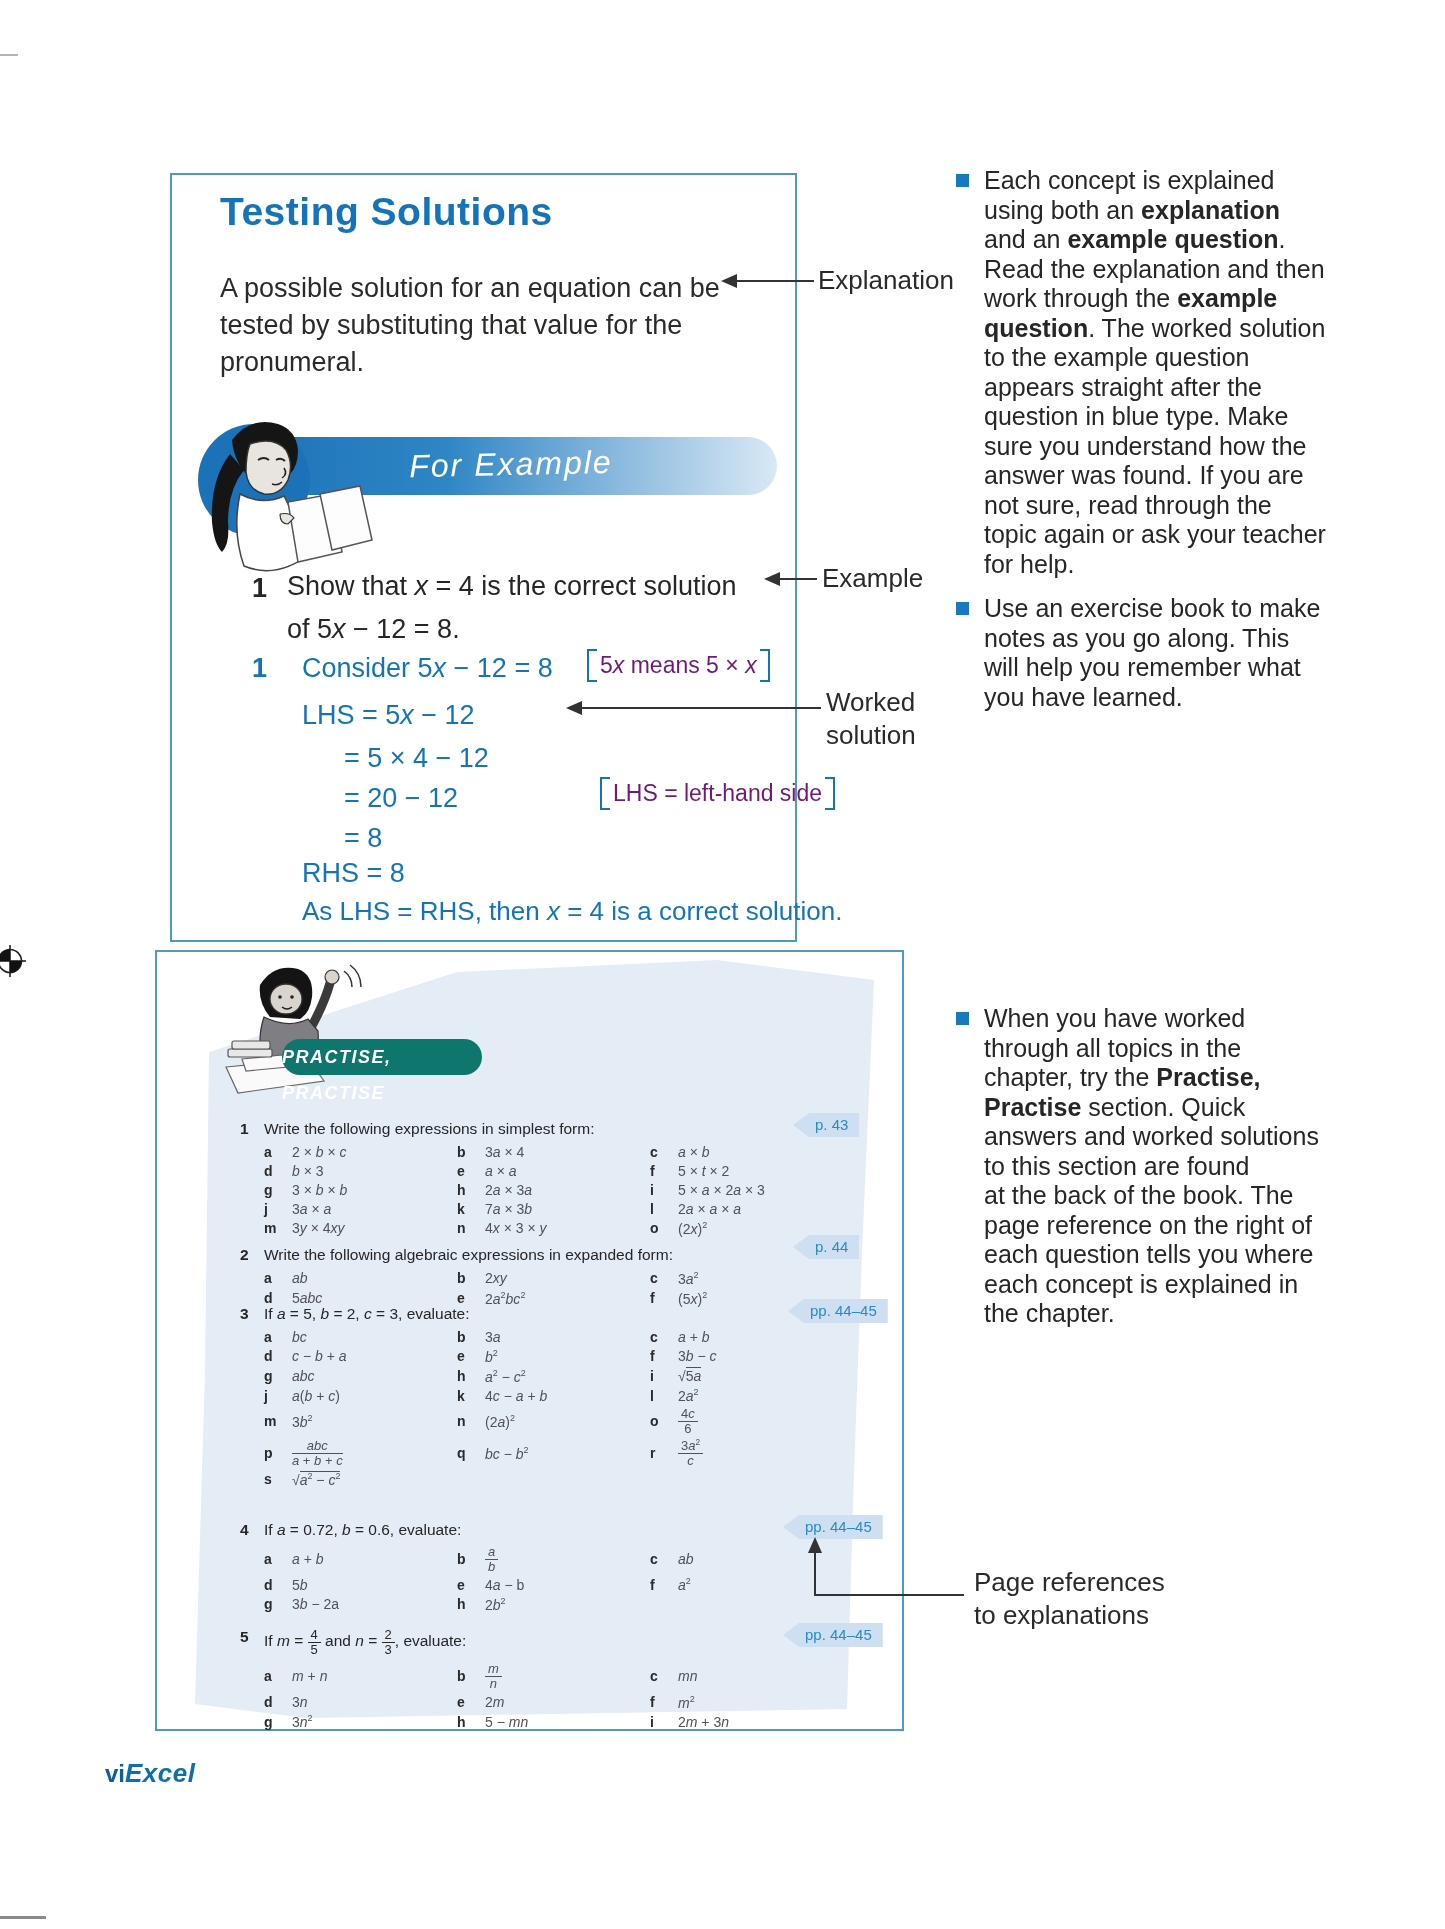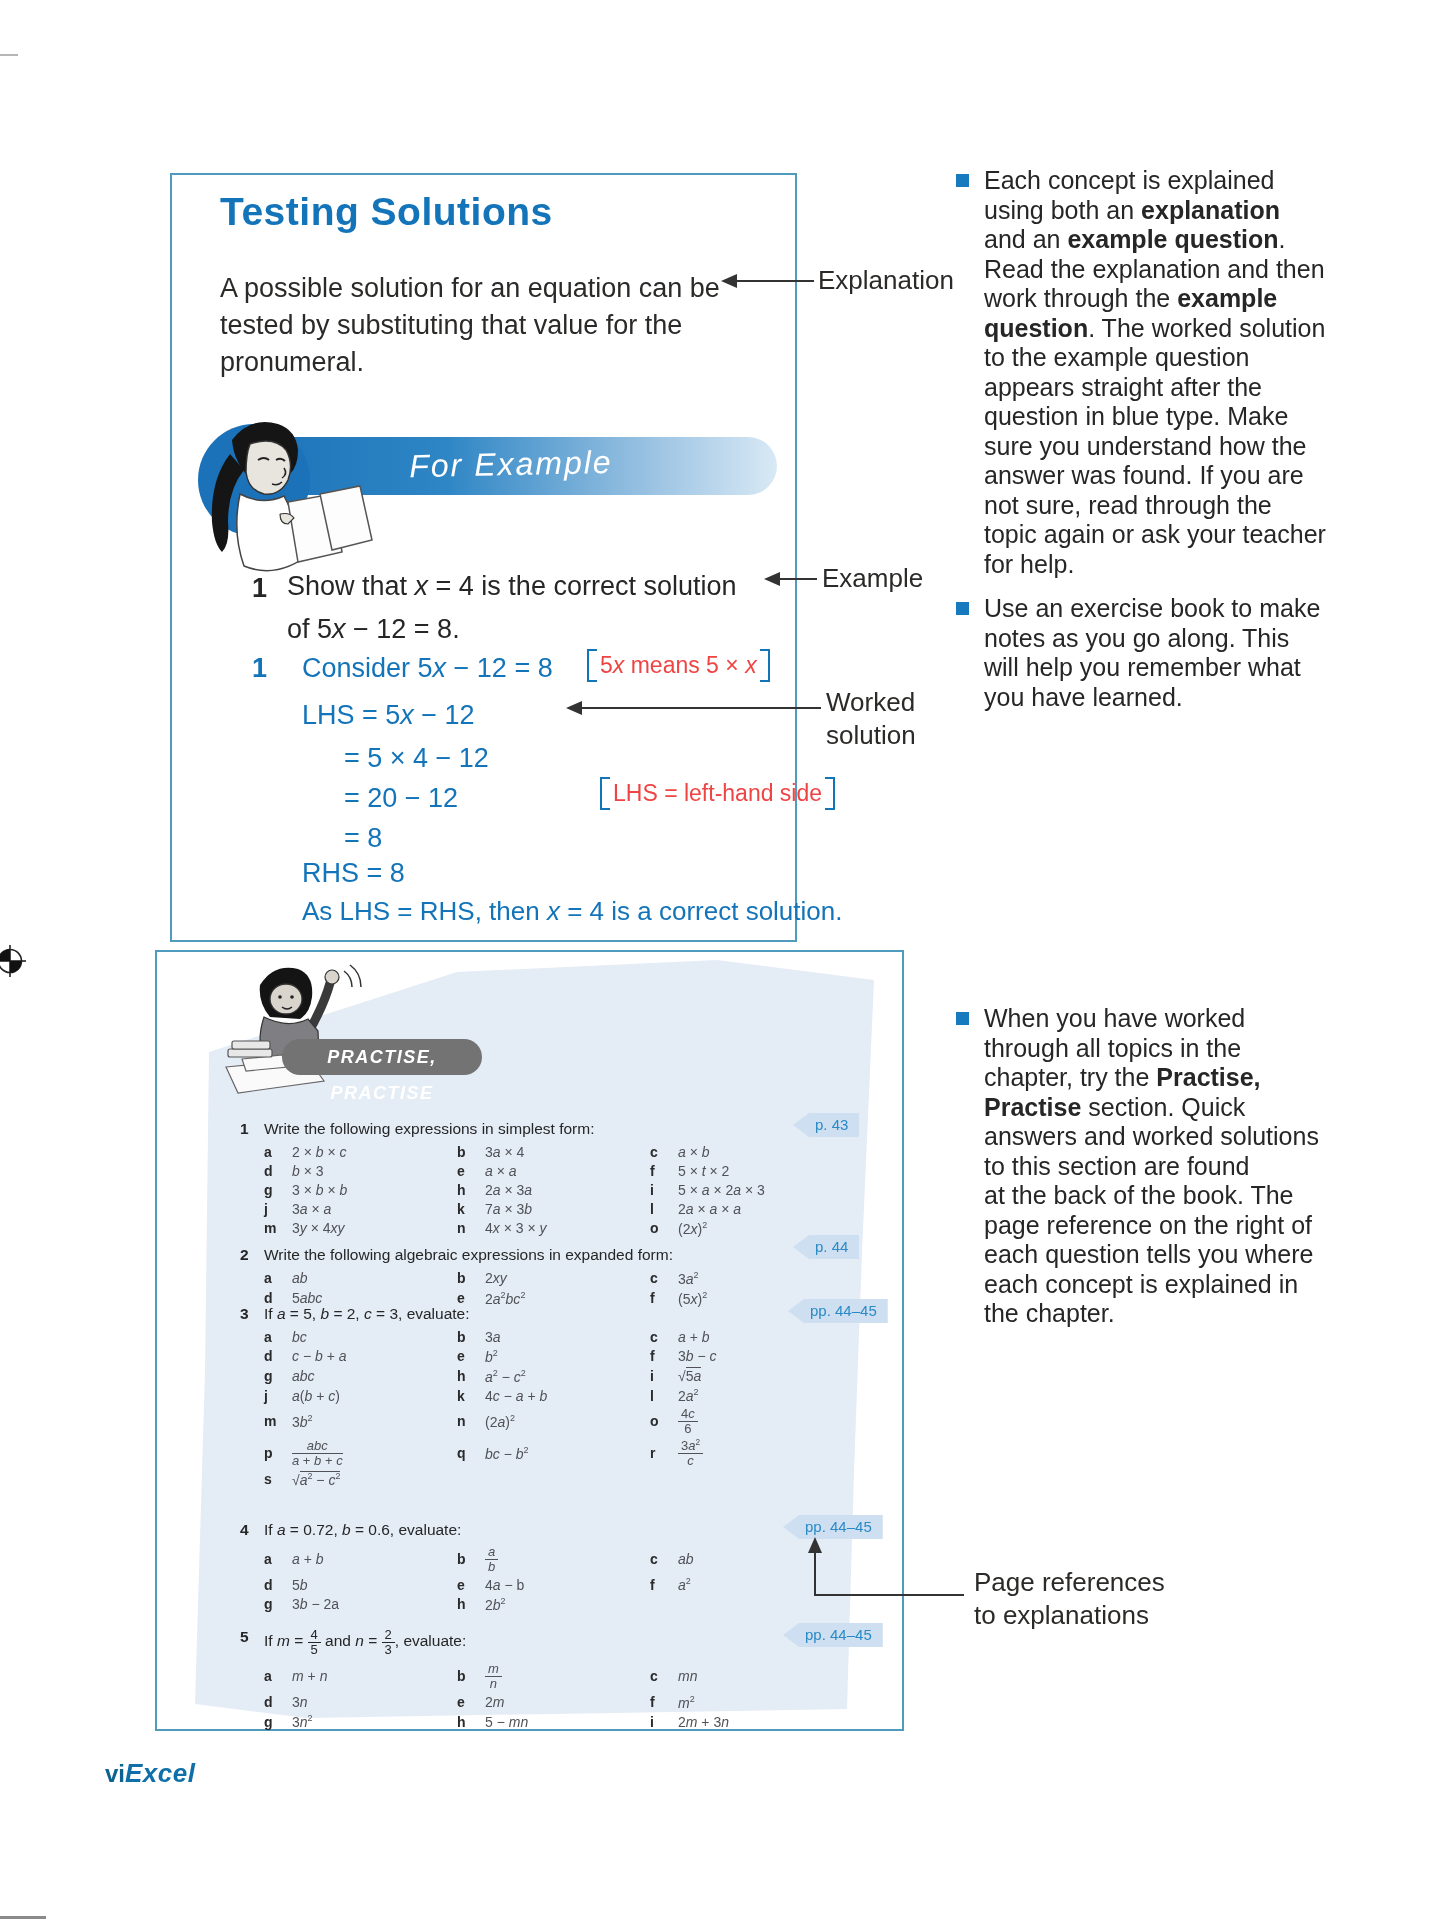--- a/index.html
+++ b/index.html
@@ -28,21 +28,21 @@
 
   .sol-block{position:absolute;left:80px;top:478px;width:540px;height:285px;color:#1374b9;font-size:27px;}
   .sol-num{position:absolute;left:0;top:0;font-weight:bold;}
   .sol-first{position:absolute;left:50px;top:0;}
   .sol-lhs{position:absolute;left:50px;top:47px;}
   .sol-step0{position:absolute;left:92px;top:90px;text-align:center;}
   .sol-step1{position:absolute;left:92px;top:130px;}
   .sol-step2{position:absolute;left:92px;top:170px;}
   .sol-rhs{position:absolute;left:50px;top:205px;}
   .sol-conc{position:absolute;left:50px;top:243px;font-size:26px;white-space:nowrap;}
-  .bnote{position:absolute;font-size:23px;color:#ef4444;padding:3px 13px;white-space:nowrap;}
+  .bnote{position:absolute;font-size:23px;color:#701a75;padding:3px 13px;white-space:nowrap;}
   .bnote::before{content:"";position:absolute;left:0;top:0;bottom:0;width:8px;
                  border:2.5px solid #1374b9;border-right:none;}
   .bnote::after{content:"";position:absolute;right:0;top:0;bottom:0;width:8px;
                 border:2.5px solid #1374b9;border-left:none;}
   .bnote1{left:335px;top:-4px;}
   .bnote2{left:348px;top:124px;}
 
   
   .hline{position:absolute;height:2px;background:#333;}
   .vline{position:absolute;width:2px;background:#333;}
@@ -57,21 +57,21 @@
   .sq{flex:none;width:13px;height:13px;background:#1779be;margin-top:8px;}
   .btext{width:392px;font-size:25px;line-height:29.5px;color:#262626;}
   .b1{top:166px}.b2{top:594px}.b3{top:1004px}
 
   
   .bottombox{position:absolute;left:155px;top:950px;width:745px;height:777px;
              border:2px solid #4f9bbd;background:#fff;}
   .paper{position:absolute;left:0;top:0;}
   .char2{position:absolute;left:55px;top:3px;}
   .pr-banner{position:absolute;left:125px;top:87px;width:200px;height:36px;border-radius:18px;
-             background:#737373;color:#fff;text-align:center;line-height:36px;
+             background:#0f766e;color:#fff;text-align:left;line-height:36px;
              font-size:18px;font-weight:bold;letter-spacing:1.5px;font-style:italic;}
   .questions{position:absolute;inset:0;}
   .question{position:absolute;left:0;width:630px;}
   .qhead{position:relative;padding-left:107px;font-size:15.5px;color:#262626;}
   .qnum{position:absolute;left:83px;font-weight:bold;}
   .qgrid{display:grid;grid-template-columns:28px 165px 28px 165px 28px 148px;
          margin-left:107px;margin-top:6px;row-gap:3px;font-size:14px;align-items:center;}
   .ilet{font-weight:bold;color:#2a2a2a;}
   .iexpr{color:#515257;}
   .q1{top:168px}.q2{top:294px}.q3{top:353px}.q4{top:569px}.q5{top:676px}

